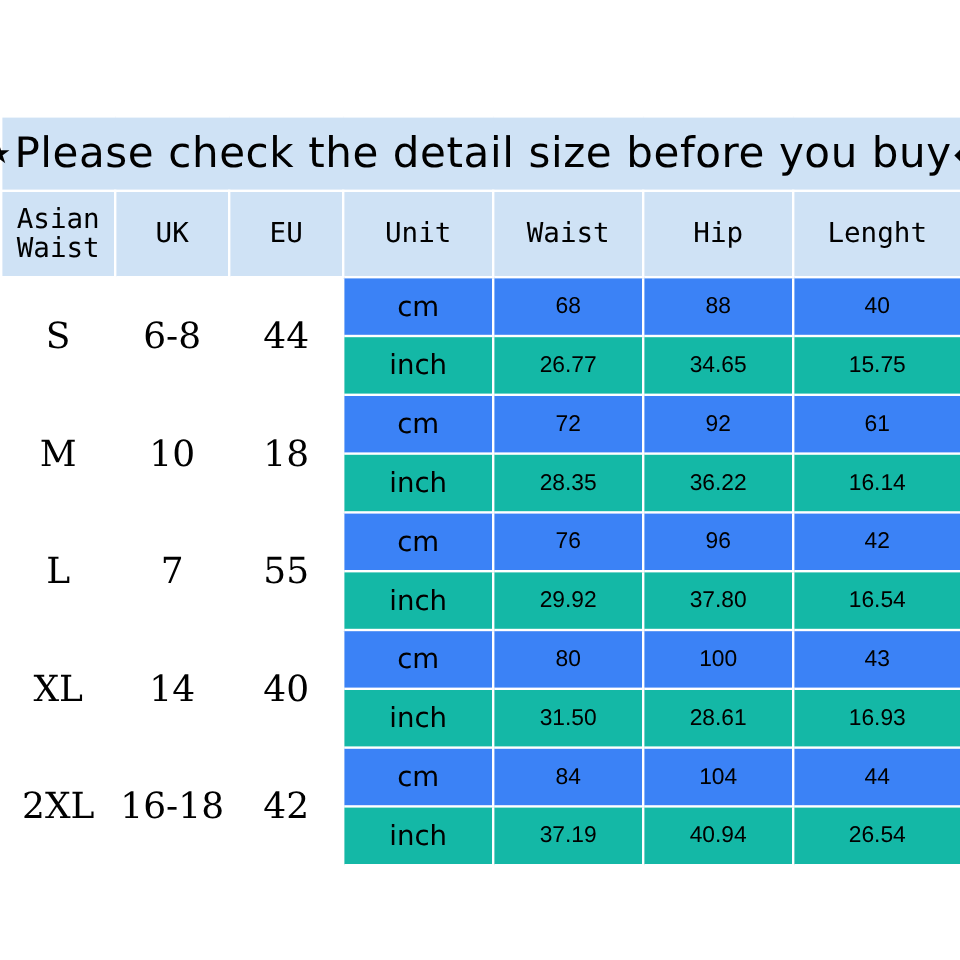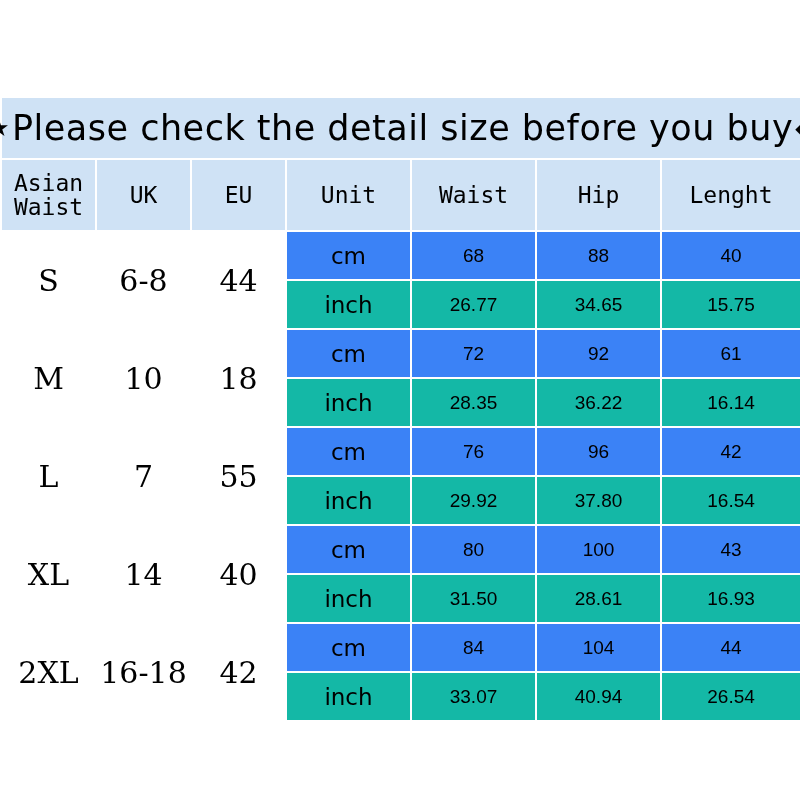--- a/index.html
+++ b/index.html
@@ -217,20 +217,20 @@
         <td class="size-cell band-white" rowspan="2">2XL</td>
         <td class="size-cell band-white" rowspan="2">16-18</td>
         <td class="size-cell band-white" rowspan="2">42</td>
         <td class="unit-cell">cm</td>
         <td class="val-cell">84</td>
         <td class="val-cell">104</td>
         <td class="val-cell">44</td>
       </tr>
       <tr class="row-inch">
         <td class="unit-cell">inch</td>
-        <td class="val-cell">33.07</td>
+        <td class="val-cell">37.19</td>
         <td class="val-cell">40.94</td>
         <td class="val-cell">26.54</td>
       </tr>
     </tbody>
   </table>
 
 </div>
 
 </body></html>

